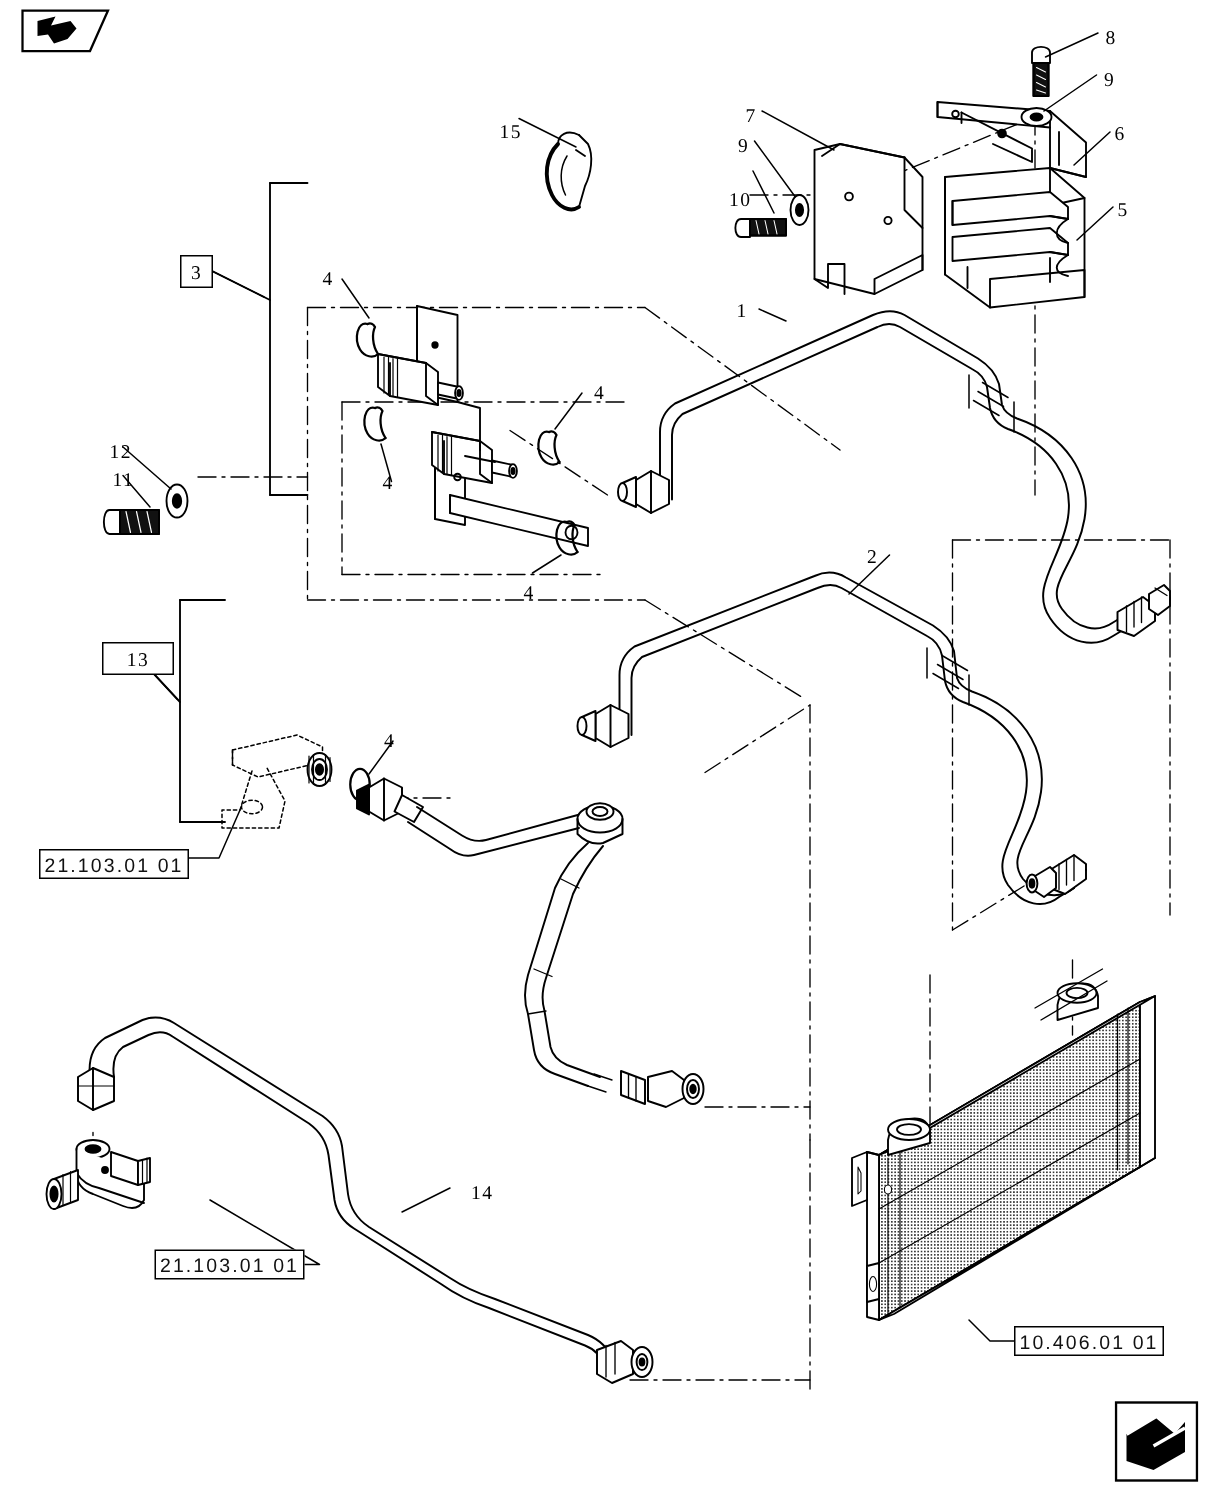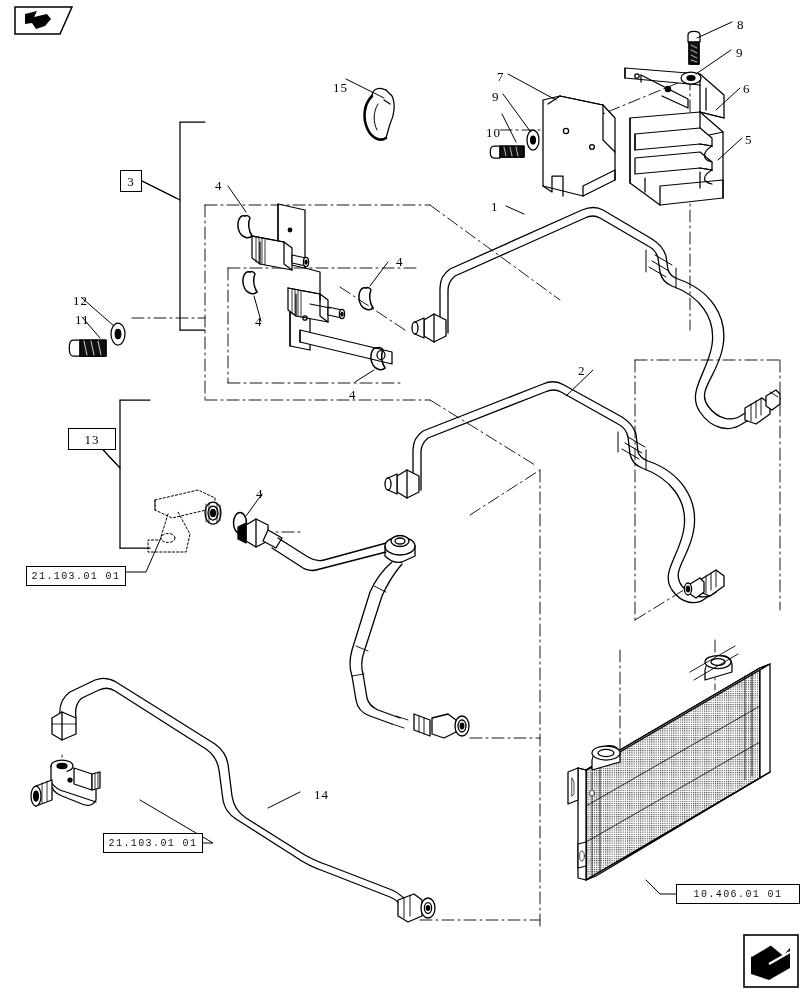--- a/index.html
+++ b/index.html
@@ -44,22 +44,22 @@
     align-items:center;
     justify-content:center;
     line-height:1;
     box-sizing:border-box;
   }
   
   .refbox{
     position:absolute;
     border:1.5px solid #000;
     background:#fff;
-    font-family:Liberation Mono, monospace;
-    font-size:10px;
+    font-family:Liberation Sans, sans-serif;
+    font-size:13px;
     letter-spacing:1.4px;
     display:flex;
     align-items:center;
     justify-content:center;
     box-sizing:border-box;
     color:#111;
     white-space:nowrap;
   }
   
   #logo-tl{
@@ -518,16 +518,16 @@
     </div>
 
   <div id="boxed-layer">
       <div class="boxed-callout" style="left: 120px; top: 170px; width: 22px; height: 22px;">3</div>
       <div class="boxed-callout" style="left: 68px; top: 428px; width: 48px; height: 22px;">13</div>
     </div>
 
   <div id="refbox-layer">
       <div class="refbox" style="left: 26px; top: 566px; width: 100px; height: 20px;">21.103.01 01</div>
       <div class="refbox" style="left: 103px; top: 833px; width: 100px; height: 20px;">21.103.01 01</div>
-      <div class="refbox" style="left: 676px; top: 884px; width: 124px; height: 20px;">10.406.01 01</div>
+      <div class="refbox" style="left: 676px; top: 884px; width: 100px; height: 20px;">10.406.01 01</div>
     </div>
 
 </div>
 
 </body></html>

